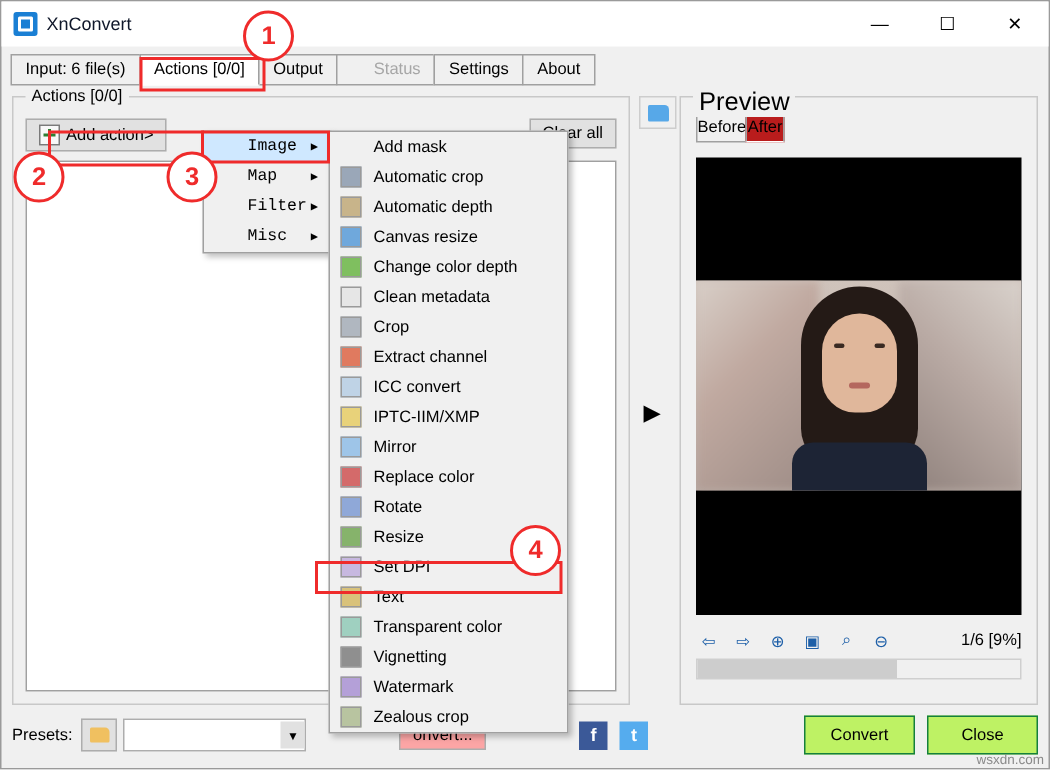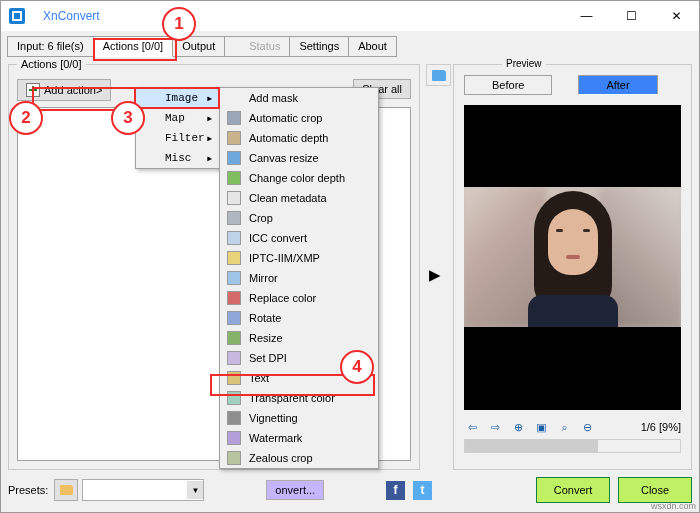--- a/index.html
+++ b/index.html
@@ -24,21 +24,21 @@
     position:relative;
   }
   .app-icon{
     width:16px;height:16px;margin-left:8px;margin-right:6px;
     background:#1a7fd4;border-radius:2px;position:relative;flex:none;
   }
   .app-icon:after{
     content:"";position:absolute;left:3px;top:3px;width:10px;height:10px;
     border:2px solid #fff;box-sizing:border-box;border-radius:1px;
   }
-  .app-title{font-size:12px;color:#3b82f6;margin-left:12px;}
+  .app-title{font-size:12px;color:#0f172a;}
   .win-btns{position:absolute;right:0;top:0;height:30px;display:flex;}
   .win-btn{
     width:45px;height:30px;display:flex;align-items:center;justify-content:center;
     font-size:12px;color:#000;
   }
   
   .twc{
     position:absolute;right:22px;top:4px;display:flex;align-items:center;
     z-index:40;
   }
@@ -100,29 +100,28 @@
     position:absolute;left:8px;right:8px;top:42px;bottom:8px;
     background:#fff;border:1px solid #a0a0a0;
   }
   
   .preview-panel{
     position:absolute;right:0;top:6px;width:237px;bottom:0;
     border:1px solid #c8c8c8;
   }
   .preview-title{
     position:absolute;left:8px;top:-7px;background:#f0f0f0;padding:0 4px;
-    font-size:10px;
-    margin-left:40px;
+    font-size:17px;
   }
   .preview-tabs{display:flex;margin:10px 0 0 10px;}
   .ptab{
-    border:1px solid #a0a0a0;background:#f0f0f0;padding:3px 27px;font-size:11px;
+    border:1px solid #a0a0a0;background:#f0f0f0;padding:3px 0;font-size:11px;
     margin-right:-1px;
   }
-  .ptab.active{background:#3b82f6;border-bottom-color:#fff;margin-left:27px;}
+  .ptab.active{background:#b91c1c;border-bottom-color:#fff;}
   .preview-img{
     position:absolute;left:10px;right:10px;top:40px;height:305px;
     background:#000;overflow:hidden;
   }
   .photo{
     position:absolute;left:0;top:82px;width:100%;height:140px;
     background:linear-gradient(180deg,#cfc3bb 0%,#c8bcb4 35%,#b8aca6 100%);
     overflow:hidden;
   }
   .photo .blurL{position:absolute;left:0;top:0;width:38%;height:100%;
@@ -182,21 +181,21 @@
   .preset-ico .fi{width:13px;height:10px;background:#f0c060;border-radius:1px 3px 1px 1px;}
   .combo{
     width:120px;height:20px;border:1px solid #adadad;background:#fff;
     display:flex;align-items:center;justify-content:flex-end;
   }
   .combo .arrow{
     width:16px;height:18px;background:#e1e1e1;display:flex;align-items:center;
     justify-content:center;font-size:8px;
   }
   .convert-ghost{
-    margin-left:62px;border:1px solid #adadad;background:#c4b5fd;
+    margin-left:62px;border:1px solid #adadad;background:#fca5a5;
     font-size:11px;padding:3px 8px;
   }
   .social{display:flex;gap:8px;margin-left:62px;}
   .soc{
     width:19px;height:19px;background:#3b5998;color:#fff;font-size:12px;
     display:flex;align-items:center;justify-content:center;font-weight:bold;
   }
   .soc.tw{background:#55acee;}
   .right-btns{margin-left:auto;display:flex;gap:8px;}
   .btn-lg{
@@ -387,20 +386,26 @@
       <span>Clean metadata</span>
     </div>
     <div class="menu-item">
       <span class="mi-ico">
           <span class="sw" style="background:#b0b7c0"></span>
         </span>
       <span>Crop</span>
     </div>
     <div class="menu-item">
       <span class="mi-ico">
+          <span class="sw" style="background:#e07a5f"></span>
+        </span>
+      <span>Extract channel</span>
+    </div>
+    <div class="menu-item">
+      <span class="mi-ico">
           <span class="sw" style="background:#bfd3e6"></span>
         </span>
       <span>ICC convert</span>
     </div>
     <div class="menu-item">
       <span class="mi-ico">
           <span class="sw" style="background:#e8d27a"></span>
         </span>
       <span>IPTC-IIM/XMP</span>
     </div>

